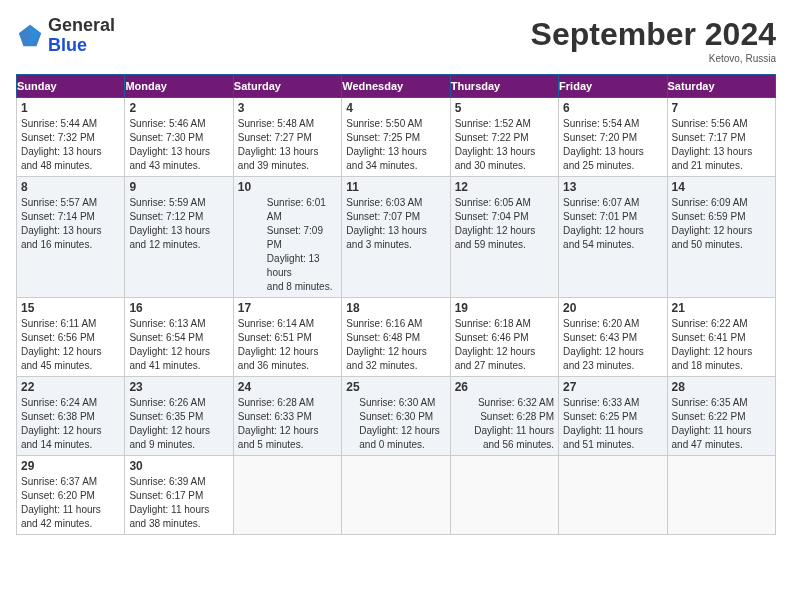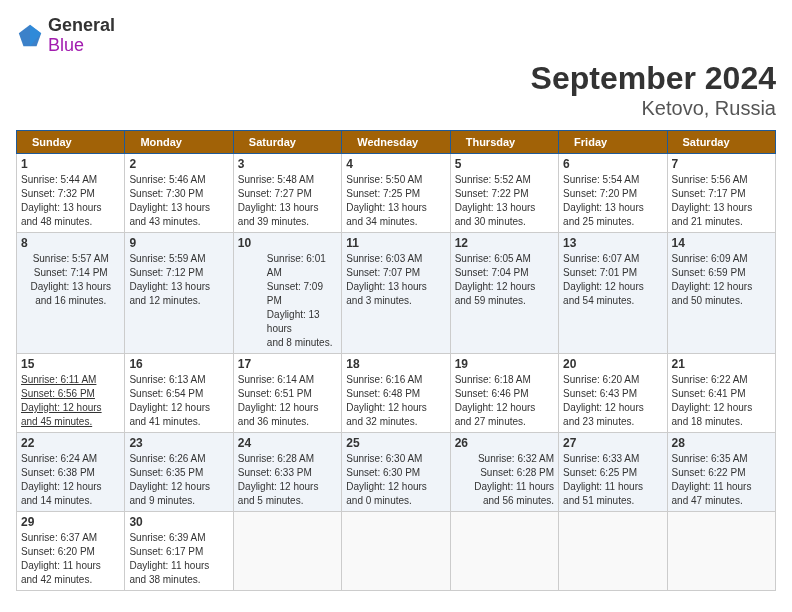--- a/index.html
+++ b/index.html
@@ -31,50 +31,49 @@
       flex-direction: column;
       line-height: 1.1;
     }
     .logo-general {
       font-size: 18px;
       font-weight: bold;
       color: #333;
     }
     .logo-blue {
       font-size: 18px;
-      font-weight: normal;
-      color: #a21caf;
+      font-weight: bold;
+      color: #1d4ed8;
     }
     .logo-icon {
       width: 28px;
       height: 28px;
       margin-right: 4px;
     }
     .title-block {
       text-align: right;
-      margin-top: 44px;
     }
     .month-title {
       font-size: 32px;
       font-weight: bold;
       color: #333;
     }
     .location {
-      font-size: 20px;
+      font-size: 10px;
       color: #555;
     }
     .calendar-table {
       width: 100%;
       border-collapse: collapse;
       font-size: 10px;
     }
     .calendar-table th {
-      background: #a16207;
+      background: #701a75;
       color: #fff;
-      padding: 5px 15px;
+      padding: 5px 0;
       text-align: left;
       font-size: 11px;
       font-weight: bold;
       border: 1px solid #1e5a99;
     }
     .calendar-table td {
       border: 1px solid #ccc;
       padding: 3px 4px;
       vertical-align: top;
       width: calc(100% / 7);
@@ -161,21 +160,21 @@
           </td>
           <td>
             <span class="day-num">4</span>
             <div class="day-info" style="white-space: pre-line;">Sunrise: 5:50 AM
 Sunset: 7:25 PM
 Daylight: 13 hours
 and 34 minutes.</div>
           </td>
           <td>
             <span class="day-num">5</span>
-            <div class="day-info" style="white-space: pre-line;">Sunrise: 5:52 AM
+            <div class="day-info" style="white-space: pre-line;">Sunrise: 1:52 AM
 Sunset: 7:22 PM
 Daylight: 13 hours
 and 30 minutes.</div>
           </td>
           <td>
             <span class="day-num">6</span>
             <div class="day-info" style="white-space: pre-line;">Sunrise: 5:54 AM
 Sunset: 7:20 PM
 Daylight: 13 hours
 and 25 minutes.</div>
@@ -184,21 +183,21 @@
             <span class="day-num">7</span>
             <div class="day-info" style="white-space: pre-line;">Sunrise: 5:56 AM
 Sunset: 7:17 PM
 Daylight: 13 hours
 and 21 minutes.</div>
           </td>
         </tr>
         <tr>
           <td>
             <span class="day-num">8</span>
-            <div class="day-info" style="white-space: pre-line; text-align: center;">Sunrise: 5:57 AM
+            <div class="day-info" style="white-space: pre-line;">Sunrise: 5:57 AM
 Sunset: 7:14 PM
 Daylight: 13 hours
 and 16 minutes.</div>
           </td>
           <td>
             <span class="day-num">9</span>
             <div class="day-info" style="white-space: pre-line;">Sunrise: 5:59 AM
 Sunset: 7:12 PM
 Daylight: 13 hours
 and 12 minutes.</div>
@@ -235,21 +234,21 @@
             <span class="day-num">14</span>
             <div class="day-info" style="white-space: pre-line;">Sunrise: 6:09 AM
 Sunset: 6:59 PM
 Daylight: 12 hours
 and 50 minutes.</div>
           </td>
         </tr>
         <tr>
           <td>
             <span class="day-num">15</span>
-            <div class="day-info" style="white-space: pre-line; text-decoration: underline;">Sunrise: 6:11 AM
+            <div class="day-info" style="white-space: pre-line;">Sunrise: 6:11 AM
 Sunset: 6:56 PM
 Daylight: 12 hours
 and 45 minutes.</div>
           </td>
           <td>
             <span class="day-num">16</span>
             <div class="day-info" style="white-space: pre-line;">Sunrise: 6:13 AM
 Sunset: 6:54 PM
 Daylight: 12 hours
 and 41 minutes.</div>
@@ -307,21 +306,21 @@
           </td>
           <td>
             <span class="day-num">24</span>
             <div class="day-info" style="white-space: pre-line;">Sunrise: 6:28 AM
 Sunset: 6:33 PM
 Daylight: 12 hours
 and 5 minutes.</div>
           </td>
           <td>
             <span class="day-num">25</span>
-            <div class="day-info" style="white-space: pre-line;">Sunrise: 6:30 AM
+            <div class="day-info" style="white-space: pre-line; margin-left: 13px;">Sunrise: 6:30 AM
 Sunset: 6:30 PM
 Daylight: 12 hours
 and 0 minutes.</div>
           </td>
           <td>
             <span class="day-num">26</span>
             <div class="day-info" style="white-space: pre-line; text-align: right;">Sunrise: 6:32 AM
 Sunset: 6:28 PM
 Daylight: 11 hours
 and 56 minutes.</div>

